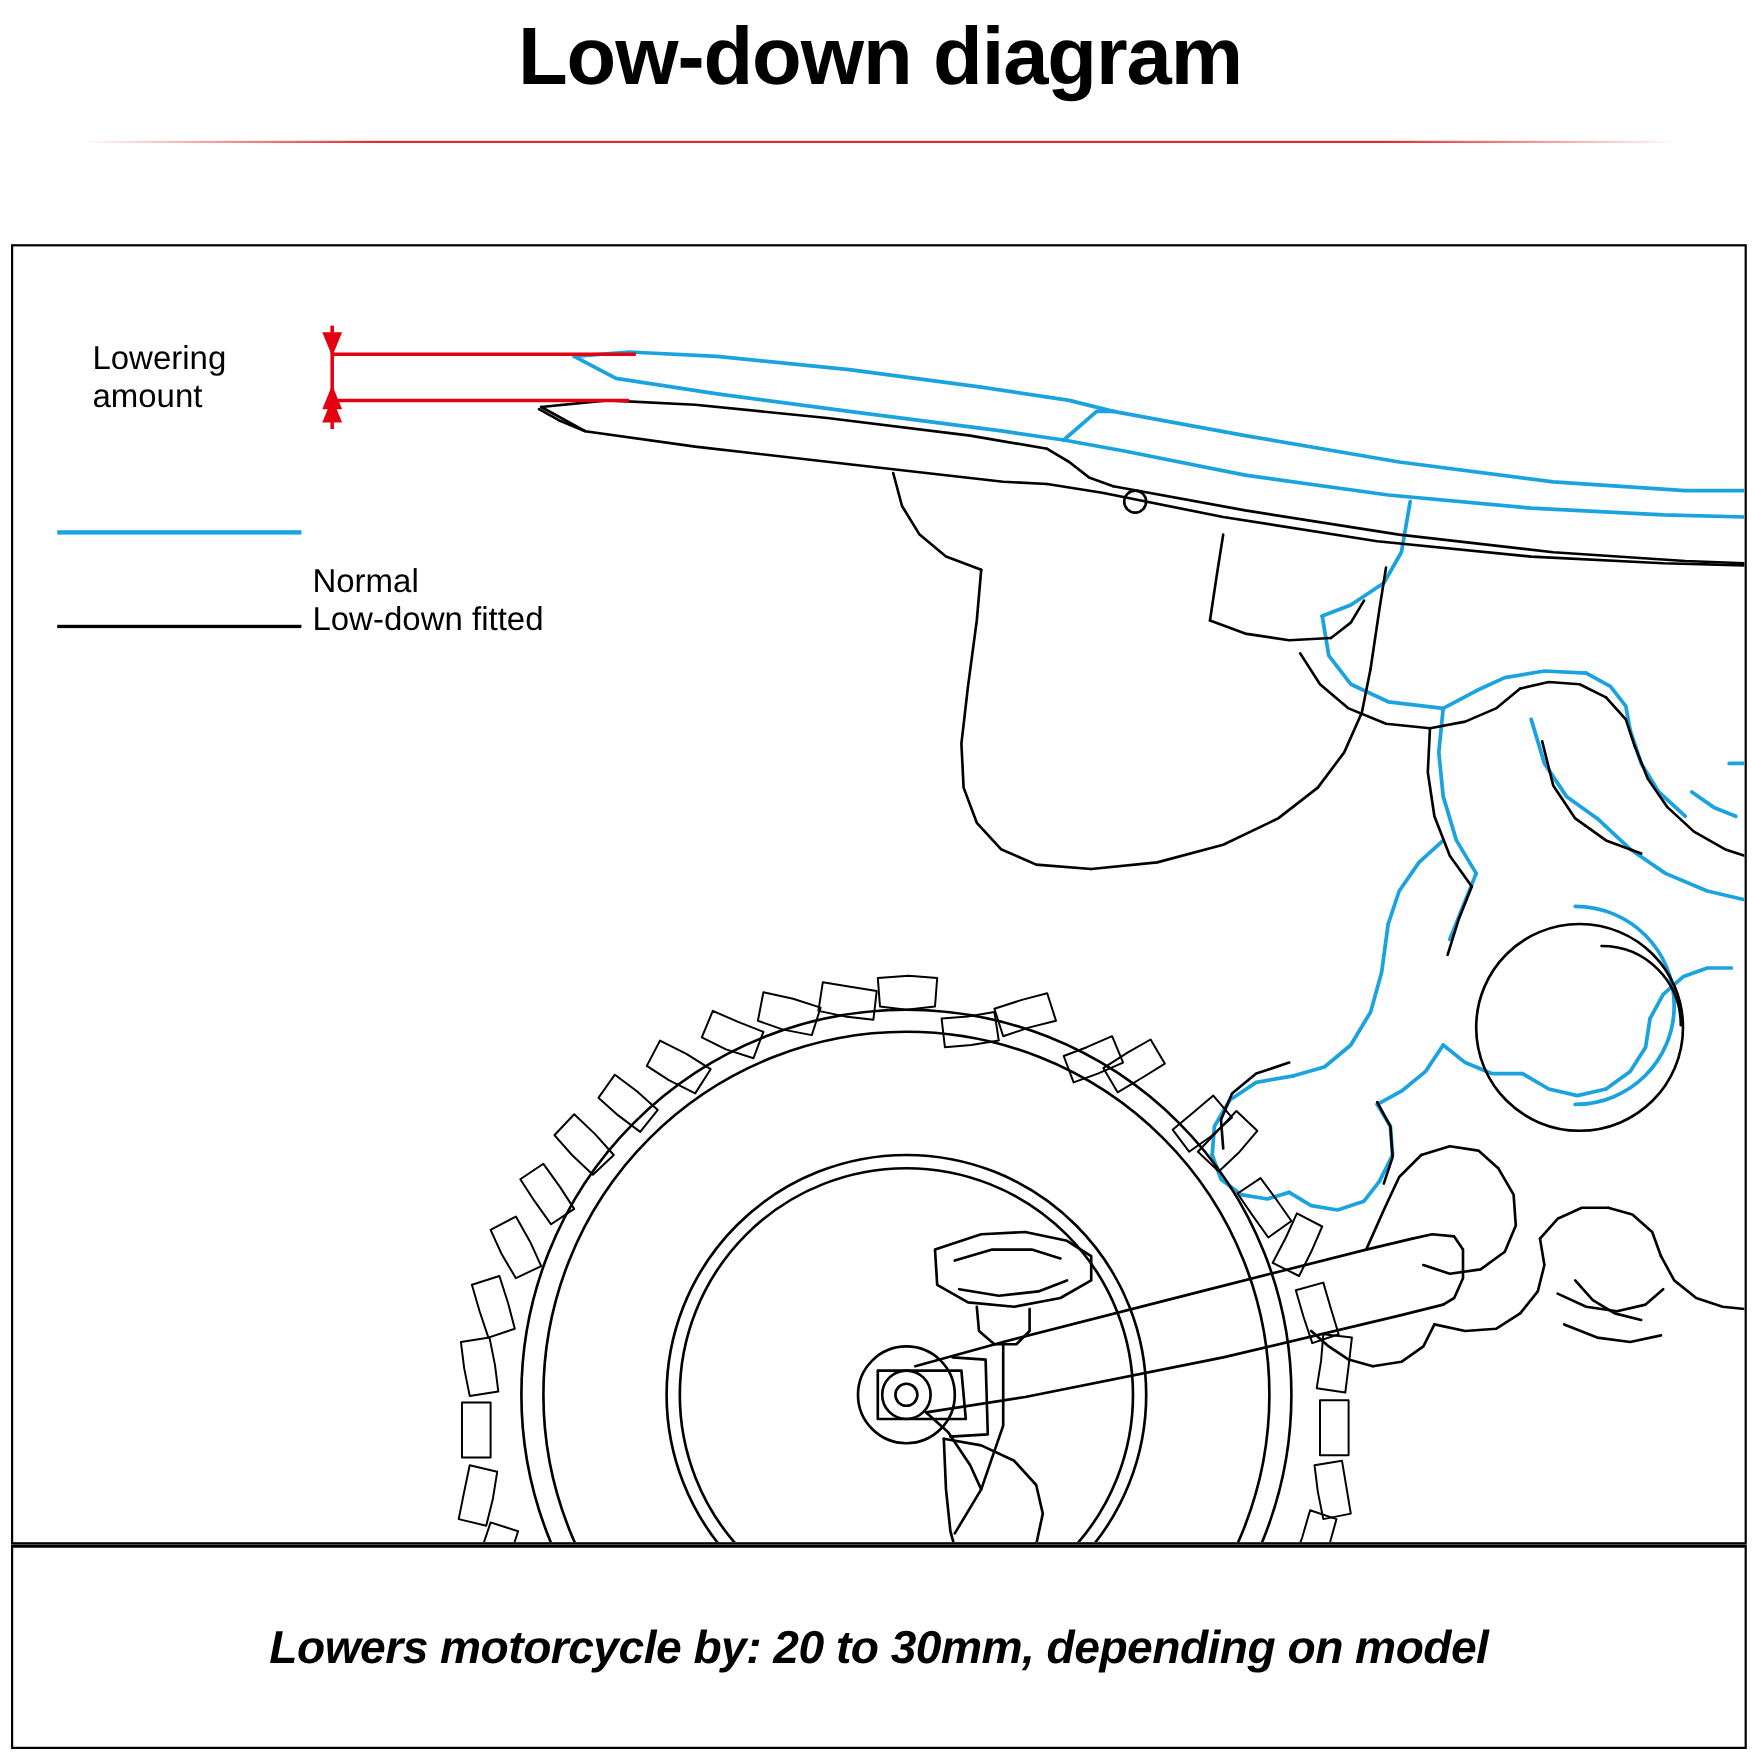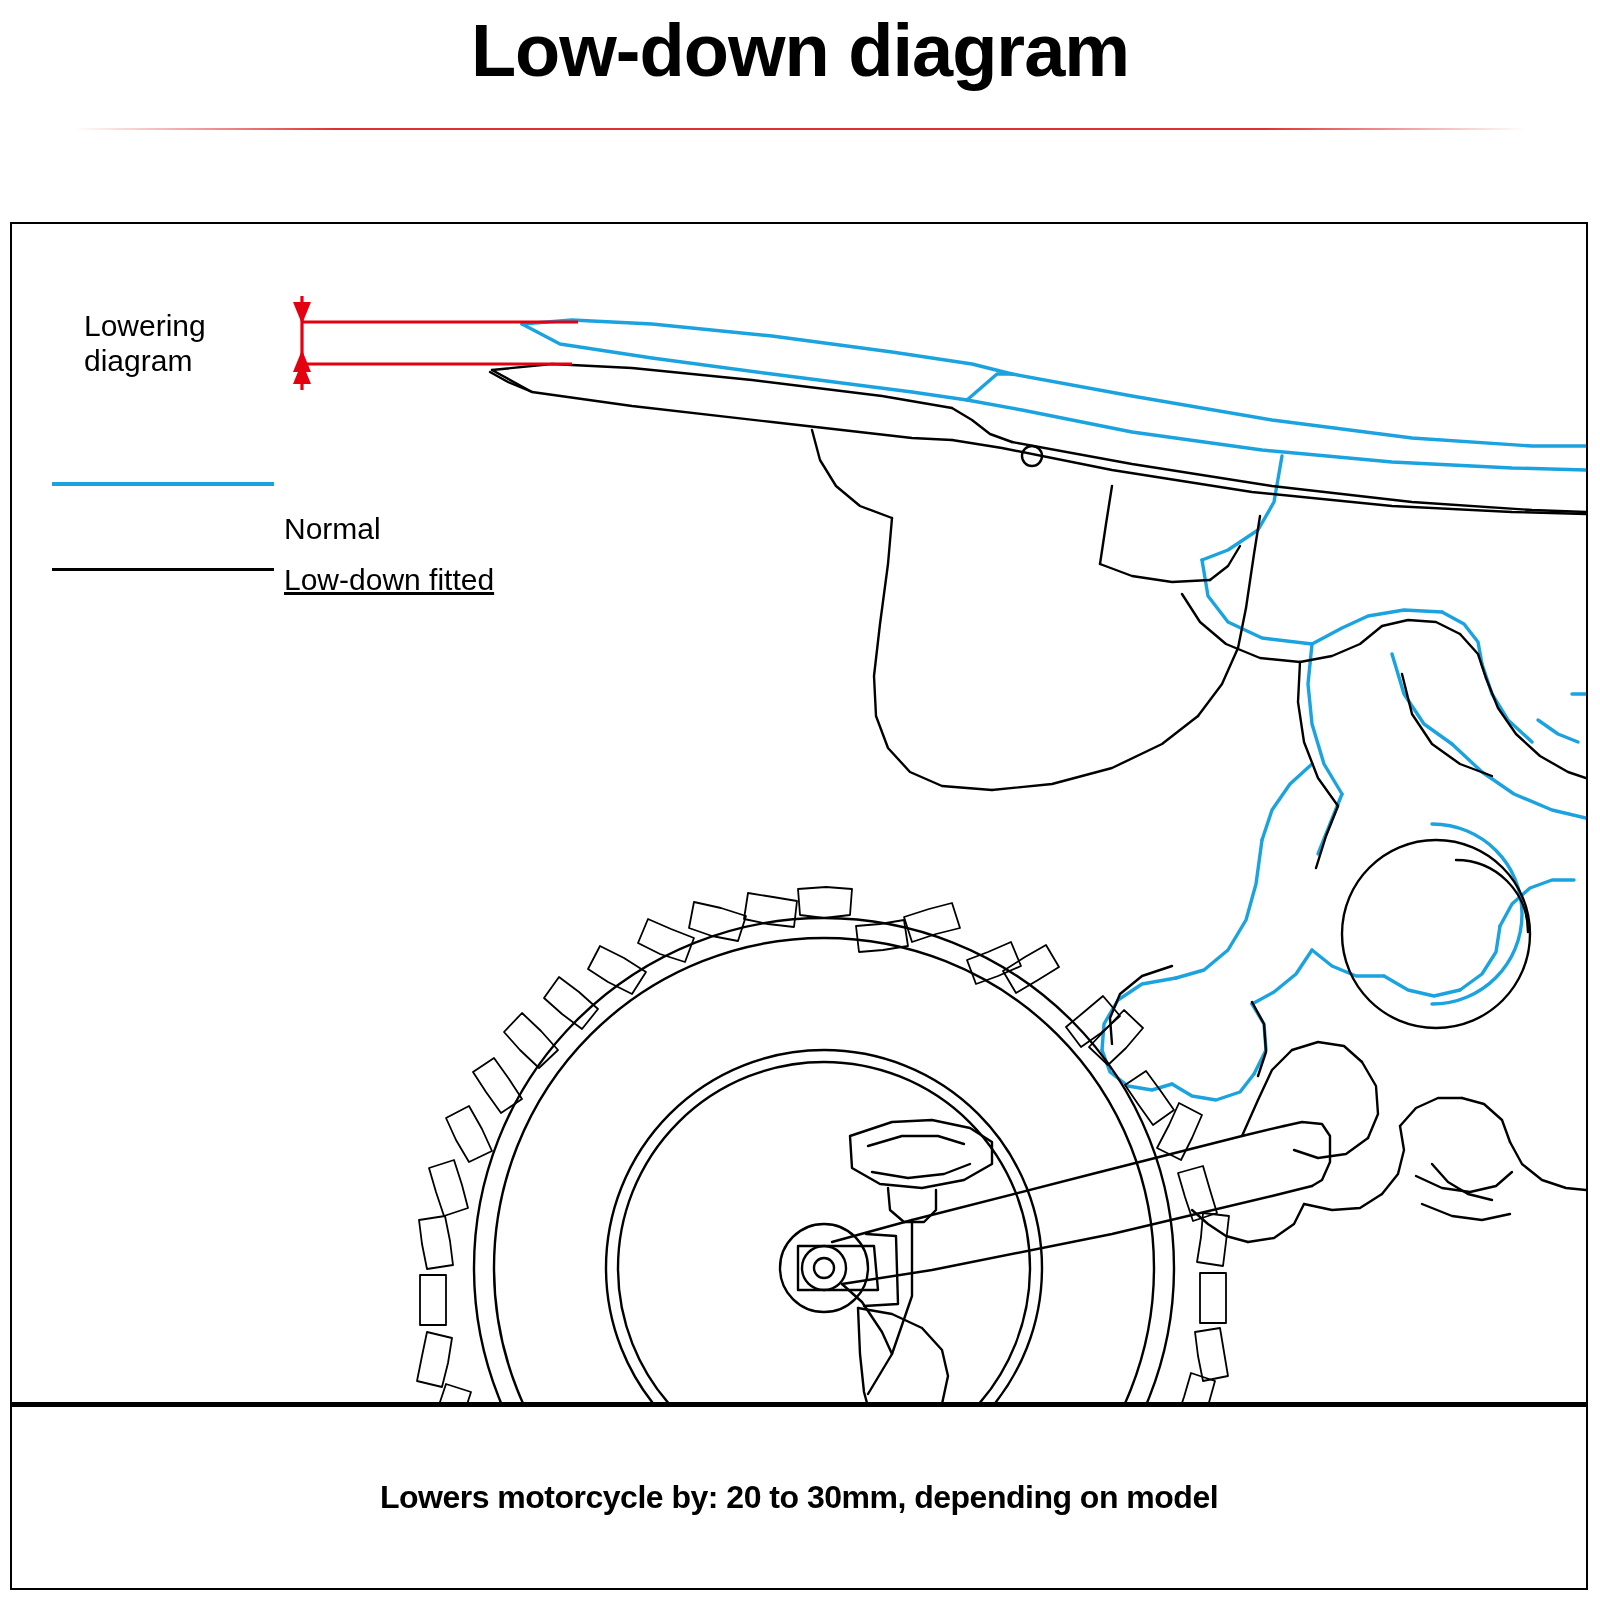--- a/index.html
+++ b/index.html
@@ -56,45 +56,45 @@
     width: 1578px;
     height: 186px;
     border: 2px solid #000;
     border-top: 3px solid #000;
     box-sizing: border-box;
     display: flex;
     align-items: center;
     justify-content: center;
   }
   .footer-text {
-    font-size: 32px;
+    font-size: 42px;
     font-weight: bold;
     letter-spacing: -0.5px;
     text-align: right;
+    font-style: italic;
   }
   .legend-label {
     position: absolute;
     font-size: 30px;
     line-height: 1.18;
     white-space: pre-line;
   }
   #lowering-label {
     left: 72px;
     top: 84px;
     width: 200px;
   }
   #legend-normal-label {
     left: 272px;
     top: 240px;
     margin-top: 47px;
   }
   #legend-lowdown-label {
     left: 272px;
-    top: 338px;
-    text-decoration: underline;
+    top: 322px;
   }
   .legend-swatch {
     position: absolute;
     height: 0;
   }
   #legend-normal-line {
     left: 40px;
     top: 258px;
     width: 222px;
     border-top: 4px solid #1ba3e0;
@@ -316,21 +316,21 @@
         <line class="red" x1="290" y1="98" x2="566" y2="98"></line>
         <line class="red" x1="290" y1="140" x2="560" y2="140"></line>
         <line class="red" x1="290" y1="72" x2="290" y2="166"></line>
         <polygon class="red-fill" points="290,100 281,78 299,78"></polygon>
         <polygon class="red-fill" points="290,138 281,160 299,160"></polygon>
         <polygon class="red-fill" points="290,126 281,148 299,148"></polygon>
       </g>
     </svg>
 
     <div class="legend-label" id="lowering-label">Lowering
-diagram</div>
+amount</div>
 
     <div class="legend-swatch" id="legend-normal-line"></div>
     <div class="legend-label" id="legend-normal-label">Normal</div>
 
     <div class="legend-swatch" id="legend-lowdown-line"></div>
     <div class="legend-label" id="legend-lowdown-label">Low-down fitted</div>
   </div>
 
   <div class="footer-frame">
     <div class="footer-text">Lowers motorcycle by: 20 to 30mm, depending on model</div>

